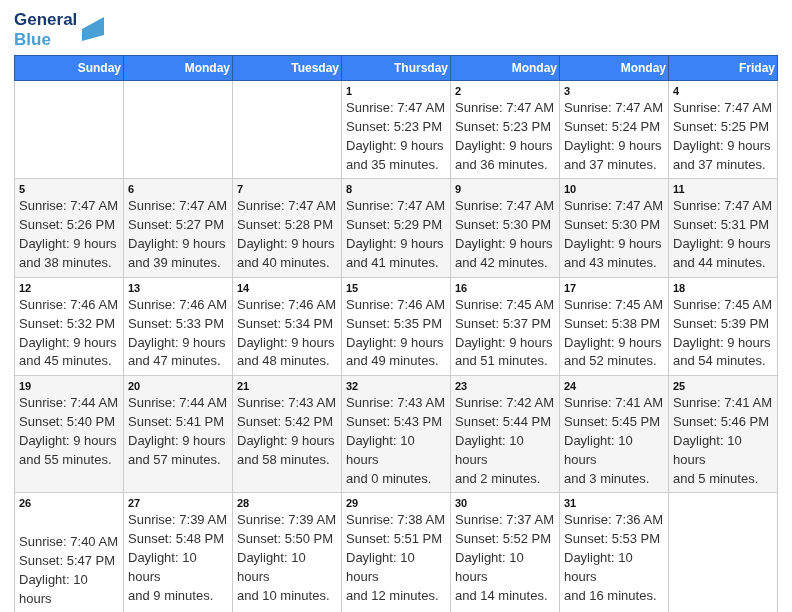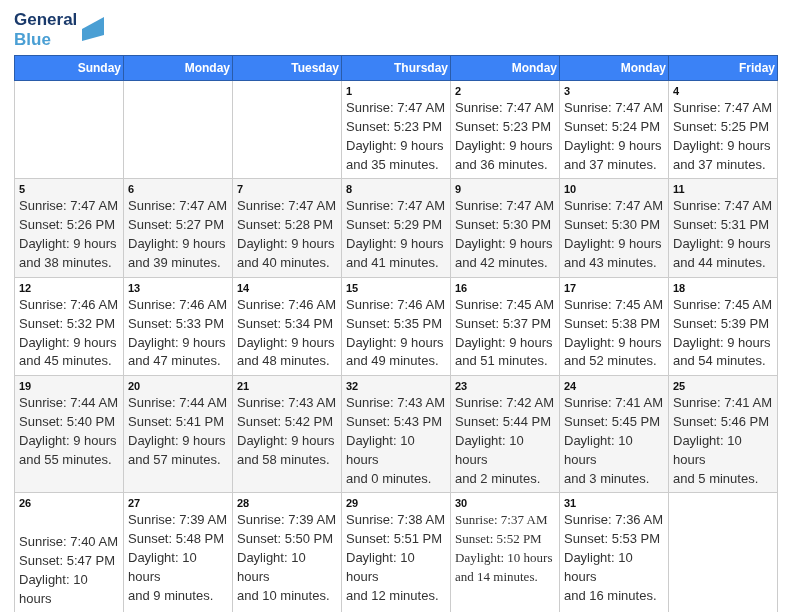--- a/index.html
+++ b/index.html
@@ -327,21 +327,21 @@
           </td>
           <td>
             <div class="day-num">29</div>
             <div class="day-info" style="white-space: pre-line;">Sunrise: 7:38 AM
 Sunset: 5:51 PM
 Daylight: 10 hours
 and 12 minutes.</div>
           </td>
           <td>
             <div class="day-num">30</div>
-            <div class="day-info" style="white-space: pre-line; font-family: Liberation Serif, serif;">Sunrise: 7:37 AM
+            <div class="day-info" style="white-space: pre-line;">Sunrise: 7:37 AM
 Sunset: 5:52 PM
 Daylight: 10 hours
 and 14 minutes.</div>
           </td>
           <td>
             <div class="day-num">31</div>
             <div class="day-info" style="white-space: pre-line;">Sunrise: 7:36 AM
 Sunset: 5:53 PM
 Daylight: 10 hours
 and 16 minutes.</div>

